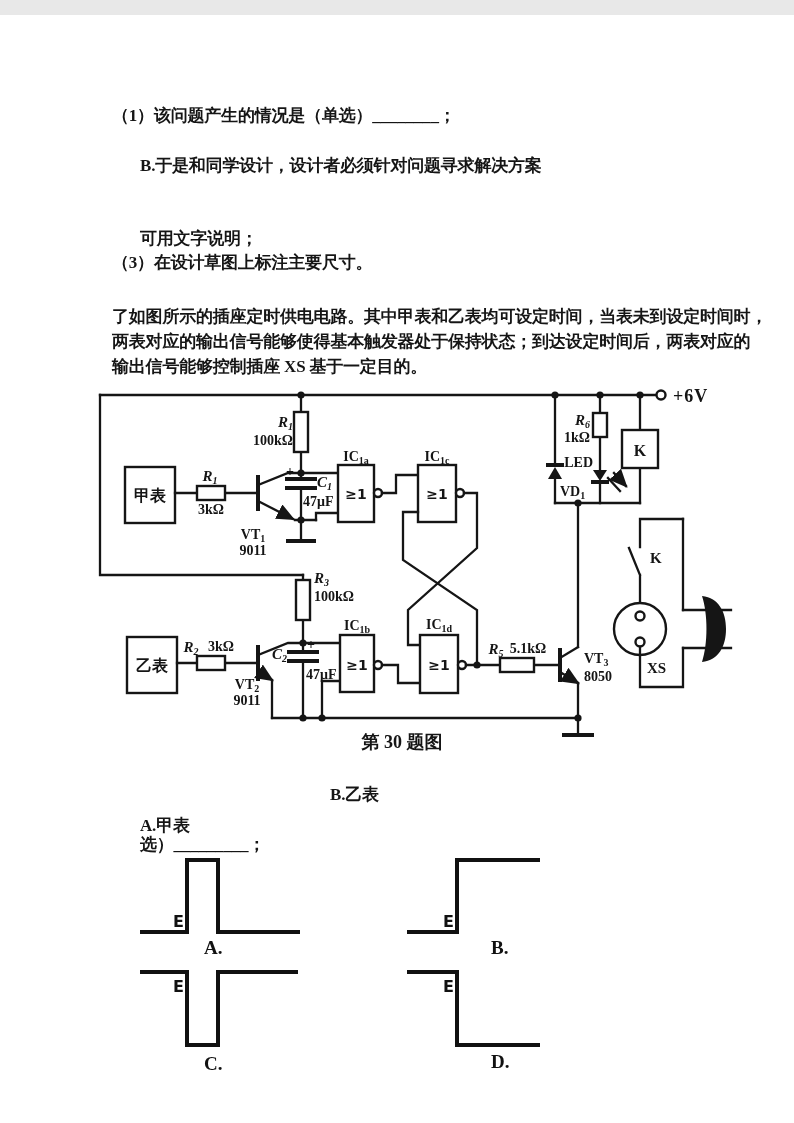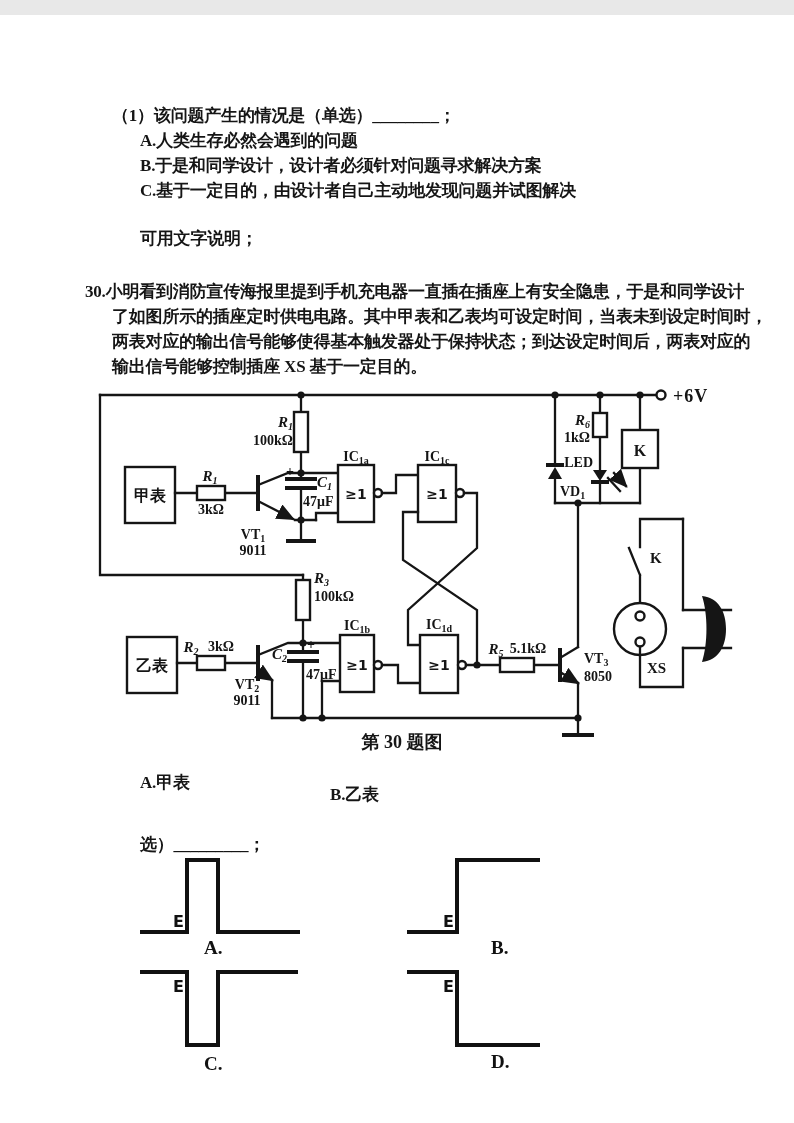--- a/index.html
+++ b/index.html
@@ -32,31 +32,29 @@
   .wave{stroke:#111;stroke-width:4;fill:none;stroke-linejoin:miter;stroke-linecap:butt;}
   .etxt{font-family:"DejaVu Sans","Liberation Sans",sans-serif;font-weight:bold;font-size:16px;fill:#111;}
   .optltr{font-family:"Liberation Serif",serif;font-weight:bold;font-size:19px;fill:#111;}
 </style>
 </head>
 <body>
 
 <div class="page">
 
   <div class="tline" style="left:112px;top:90px">（1）该问题产生的情况是（单选）________；</div>
-  <div class="tline" style="left:140px;top:115px">A.人类生存必然会遇到的问题</div>
   <div class="tline" style="left:140px;top:140px">B.于是和同学设计，设计者必须针对问题寻求解决方案</div>
-  <div class="tline" style="left:140px;top:165px">C.基于一定目的，由设计者自己主动地发现问题并试图解决</div>
   <div class="tline" style="left:140px;top:213px">可用文字说明；</div>
-
-  <div class="tline" style="left:85px;top:266px">30.小明看到消防宣传海报里提到手机充电器一直插在插座上有安全隐患，于是和同学设计</div>
+  <div class="tline" style="left:112px;top:237px">（3）在设计草图上标注主要尺寸。</div>
+
   <div class="tline" style="left:112px;top:316px">两表对应的输出信号能够使得基本触发器处于保持状态；到达设定时间后，两表对应的</div>
   <div class="tline" style="left:112px;top:291px">了如图所示的插座定时供电电路。其中甲表和乙表均可设定时间，当表未到设定时间时，</div>
   <div class="tline" style="left:112px;top:341px">输出信号能够控制插座 XS 基于一定目的。</div>
 
-  <div class="tline" style="left:140px;top:757px">A.甲表</div>
+  <div class="tline" style="left:140px;top:800px">A.甲表</div>
   <div class="tline" style="left:330px;top:769px">B.乙表</div>
   <div class="tline" style="left:140px;top:819px">选）_________；</div>
 
   <svg width="794" height="1123" viewBox="0 0 794 1123">
     <defs>
       <marker id="arr" markerWidth="9" markerHeight="8" refX="7" refY="3.5" orient="auto">
         <path d="M0,0 L8,3.5 L0,7 Z" fill="#151515"></path>
       </marker>
     </defs>
 

